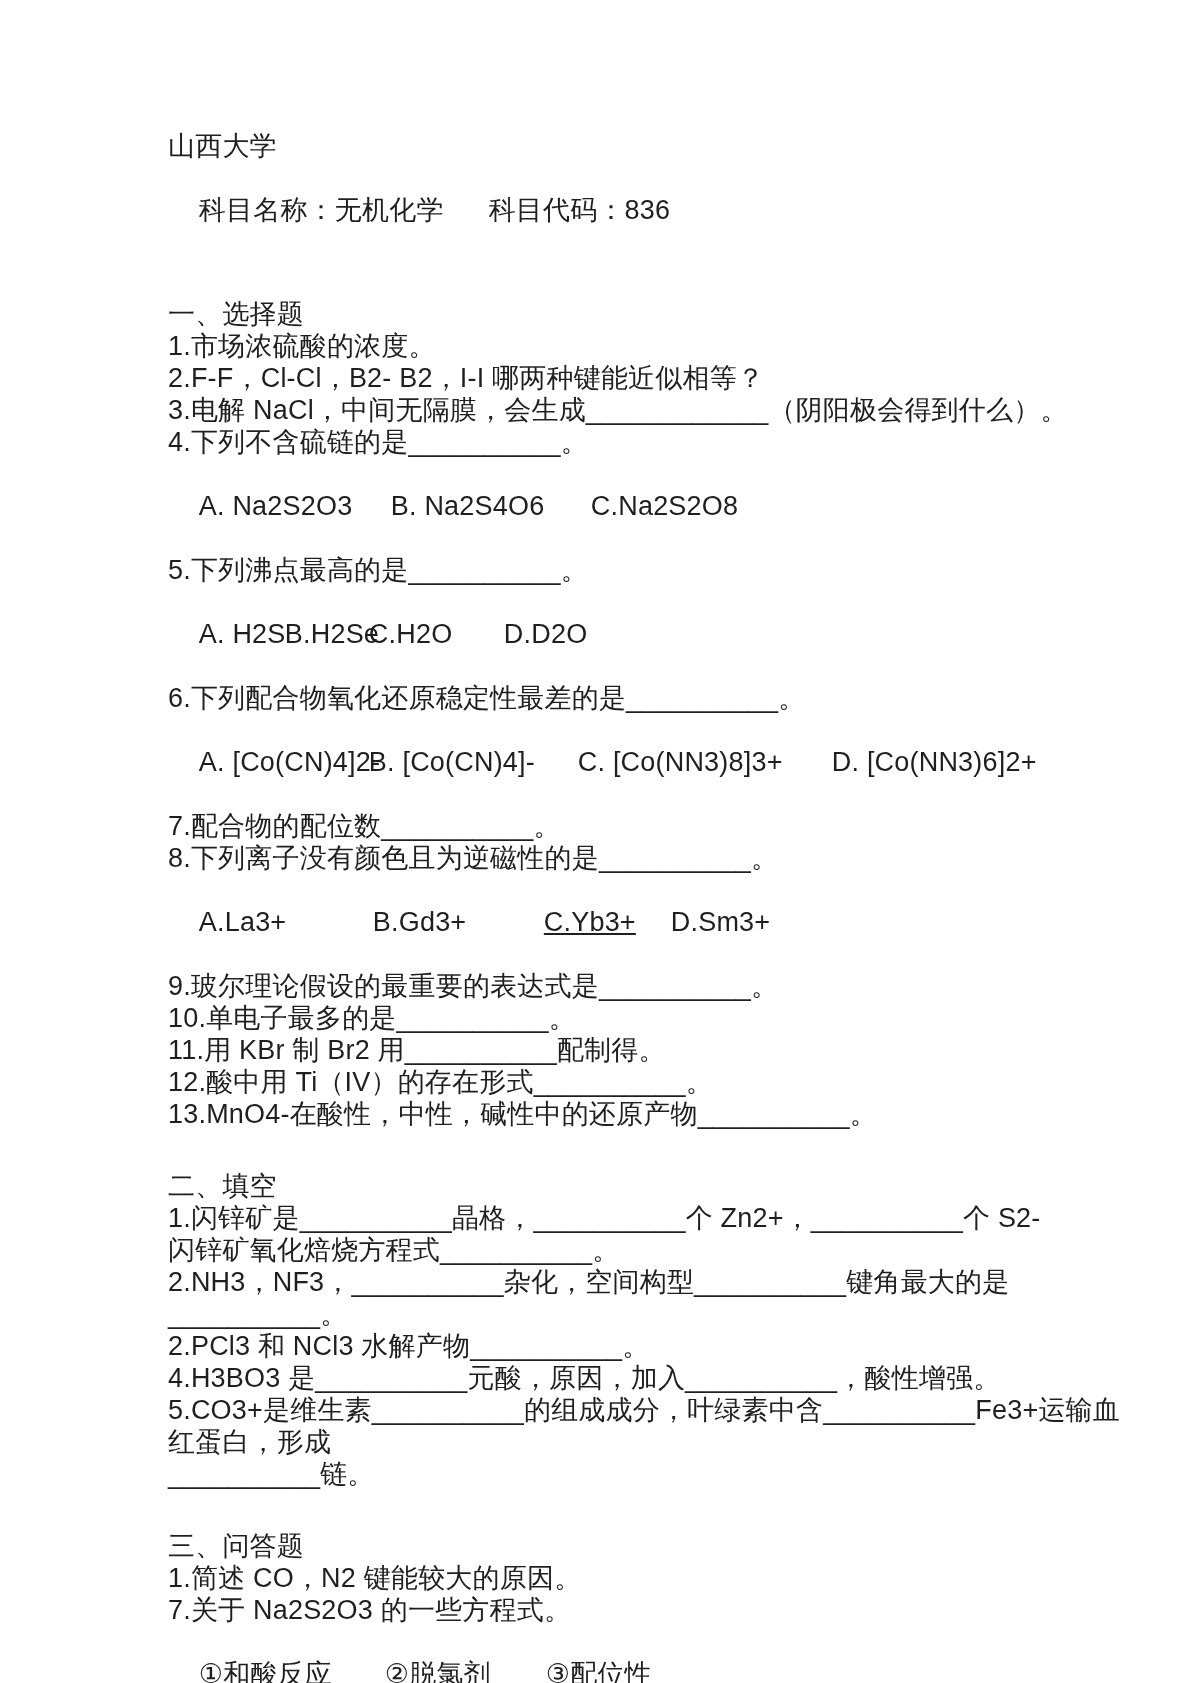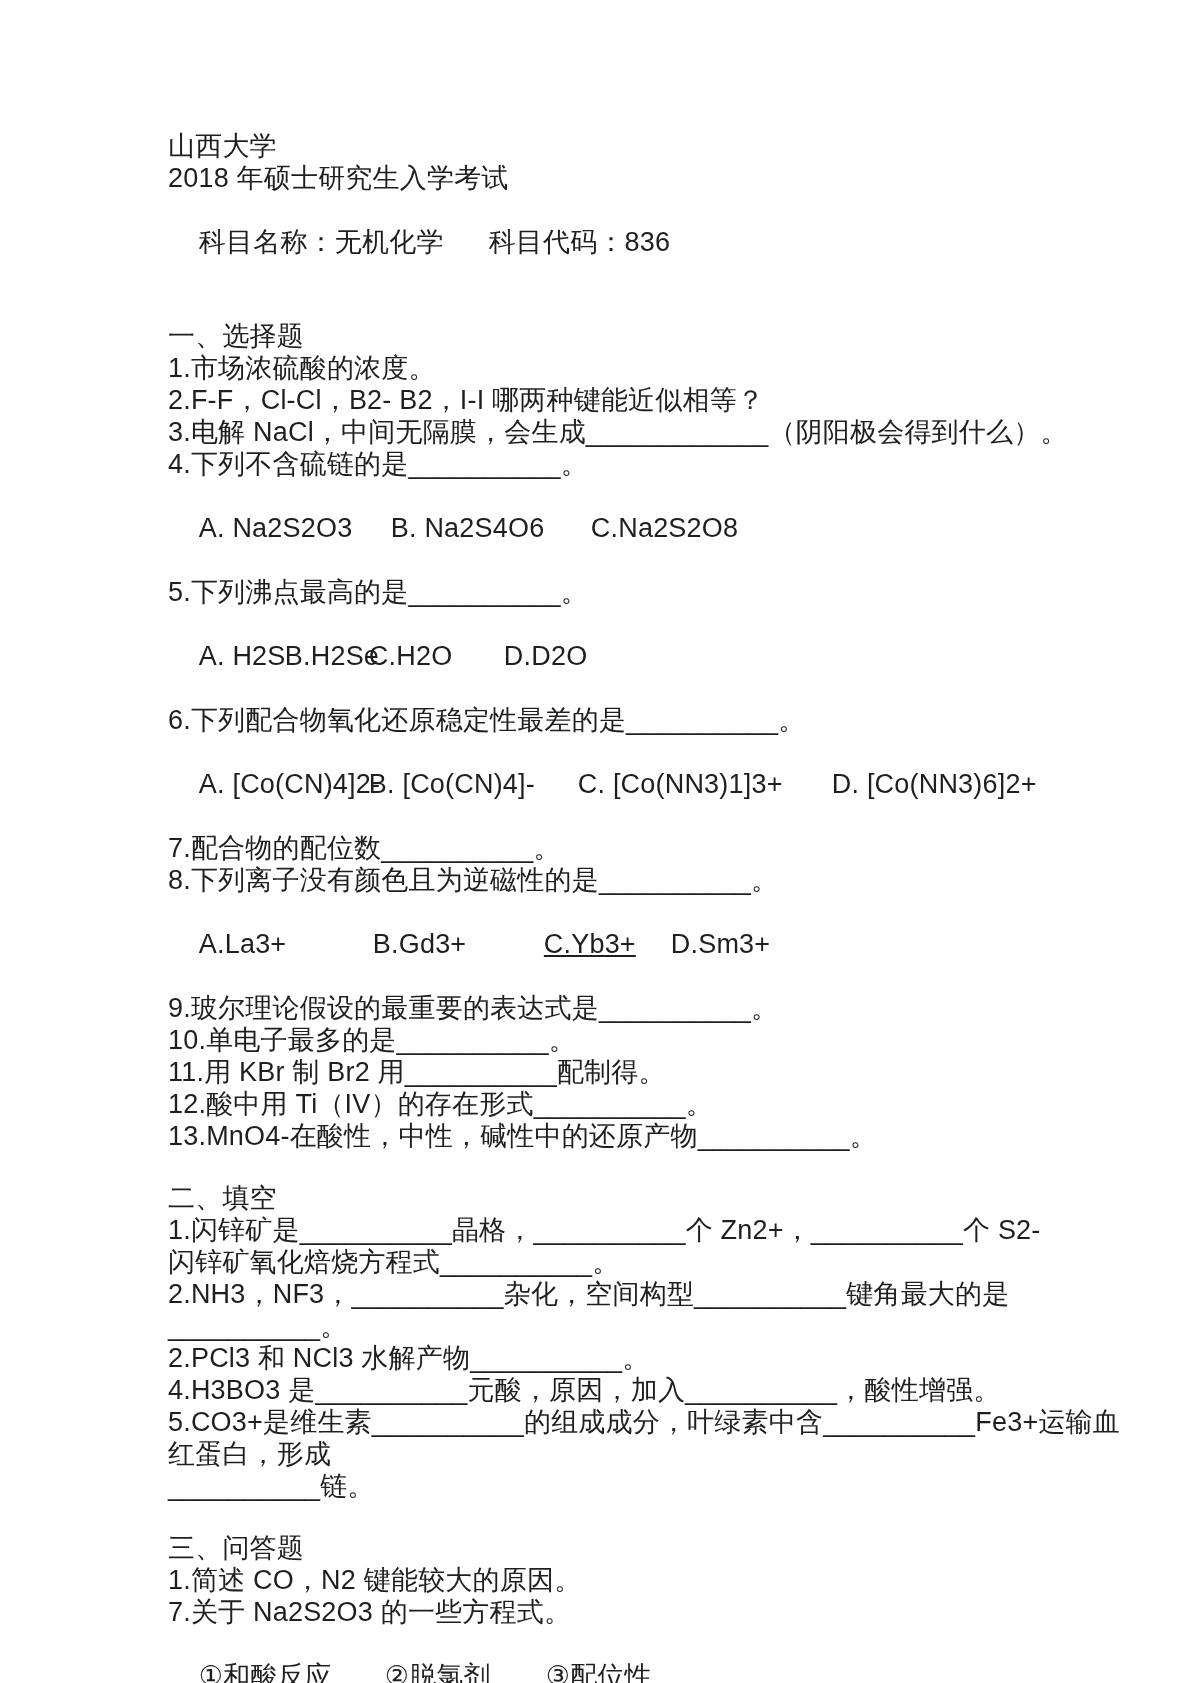--- a/index.html
+++ b/index.html
@@ -9,21 +9,21 @@
     color:#1f1f1f;
   }
   .page{
     box-sizing:border-box;
     width:1190px;height:1683px;
     padding:130px 55px 0 168px;
     font-size:27px;line-height:32px;
     letter-spacing:0.2px;
   }
   .line{white-space:pre-wrap;}
-  .sec{margin-top:30px;}
+  .sec{margin-top:40px;}
   .gap2{margin-left:45px;}
   .opts span{display:inline-block;white-space:pre;}
   .opts-q4 span:nth-child(1){width:192px;}
   .opts-q4 span:nth-child(2){width:200px;}
   .opts-q5 span:nth-child(1){width:86px;text-align:right;}
   .opts-q5 span:nth-child(2){width:84px;}
   .opts-q5 span:nth-child(3){width:135px;}
   .opts-q6 span:nth-child(1){width:170px;}
   .opts-q6 span:nth-child(2){width:209px;}
   .opts-q6 span:nth-child(3){width:254px;}
@@ -32,40 +32,39 @@
   .opts-q8 span:nth-child(3){width:127px;text-decoration:underline;}
   .opts-s3 span:nth-child(1){width:186px;}
   .opts-s3 span:nth-child(2){width:161px;}
 </style>
 </head>
 <body>
 
 <div class="page">
 
   <div class="line">山西大学</div>
-  <div class="line">2018 年硕士研究生入学考试</div>
   <div class="line">
     <span>科目名称：无机化学</span><span class="gap2">科目代码：836</span>
   </div>
 
   <div class="line sec">一、选择题</div>
   <div class="line">1.市场浓硫酸的浓度。</div>
   <div class="line">2.F-F，Cl-Cl，B2- B2，I-I 哪两种键能近似相等？</div>
   <div class="line">3.电解 NaCl，中间无隔膜，会生成____________（阴阳极会得到什么）。</div>
   <div class="line">4.下列不含硫链的是__________。</div>
   <div class="line opts opts-q4">
     <span>A. Na2S2O3</span><span>B. Na2S4O6</span><span>C.Na2S2O8</span>
   </div>
   <div class="line">5.下列沸点最高的是__________。</div>
   <div class="line opts opts-q5">
     <span>A. H2S</span><span>B.H2Se</span><span>C.H2O</span><span>D.D2O</span>
   </div>
   <div class="line">6.下列配合物氧化还原稳定性最差的是__________。</div>
   <div class="line opts opts-q6">
-    <span>A. [Co(CN)4]2-</span><span>B. [Co(CN)4]-</span><span>C. [Co(NN3)1]3+</span><span>D. [Co(NN3)6]2+</span>
+    <span>A. [Co(CN)4]2-</span><span>B. [Co(CN)4]-</span><span>C. [Co(NN3)8]3+</span><span>D. [Co(NN3)6]2+</span>
   </div>
   <div class="line">7.配合物的配位数__________。</div>
   <div class="line">8.下列离子没有颜色且为逆磁性的是__________。</div>
   <div class="line opts opts-q8">
     <span>A.La3+</span><span>B.Gd3+</span><span>C.Yb3+</span><span>D.Sm3+</span>
   </div>
   <div class="line">9.玻尔理论假设的最重要的表达式是__________。</div>
   <div class="line">10.单电子最多的是__________。</div>
   <div class="line">11.用 KBr 制 Br2 用__________配制得。</div>
   <div class="line">12.酸中用 Ti（IV）的存在形式__________。</div>

